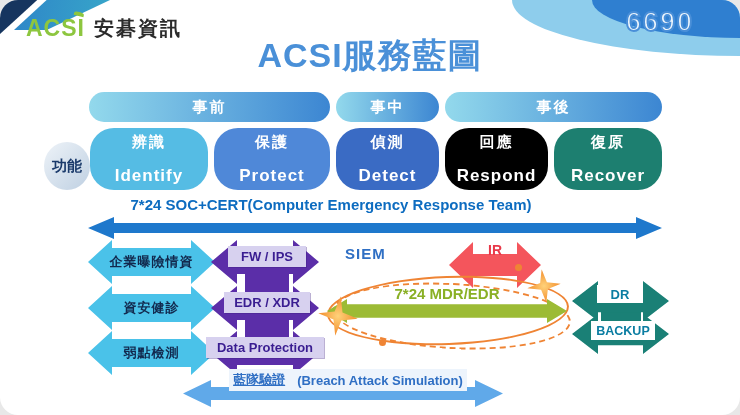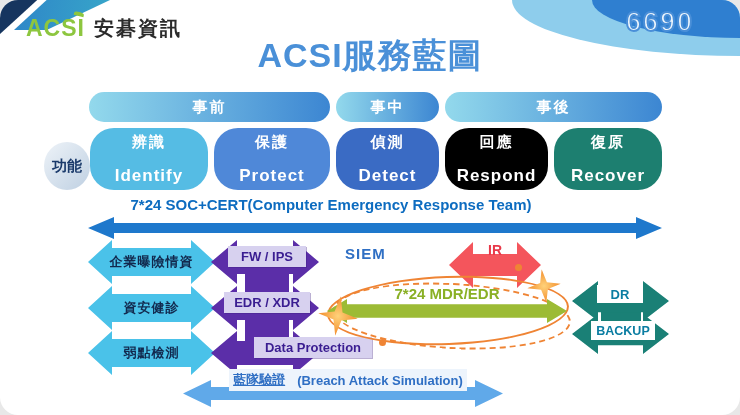--- a/index.html
+++ b/index.html
@@ -78,21 +78,21 @@
 
   .purple-arrow { left:211px; width:108px; height:44px; background:#5b2ea8;
                   --hw:26px; --bt:23%; --bb:77%; }
   .purple-bar { left:245px; width:44px; background:#5b2ea8; }
   .pb1 { top:262px; height:48px; } .pb2 { top:308px; height:47px; }
   .chip { background:#d7d1ef; color:#3a1d91; font-size:13px; font-weight:bold;
           height:21px; display:flex; align-items:center; justify-content:center;
           box-shadow:1px 1px 0 rgba(60,30,130,.35); }
   .chip1 { left:228px; top:246px; width:78px; }
   .chip2 { left:224px; top:292px; width:86px; }
-  .chip3 { left:206px; top:337px; width:118px;margin-left:48px; }
+  .chip3 { left:206px; top:337px; width:118px; }
 
   .siem { left:345px; top:245px; color:#2f6fc4; font-size:15px; font-weight:bold; letter-spacing:1px; }
 
   .ir-arrow { left:449px; top:242px; width:92px; height:46px; background:#f4555c;
               --hw:24px; --bt:26%; --bb:74%; }
   .ir-label { left:449px; top:242px; width:92px; text-align:center;
               color:#e8394a; font-size:14px; font-weight:bold; }
 
   .ellipse-solid { left:327px; top:276px; width:242px; height:69px;
                    border:2.5px solid #ef8434; border-radius:50%; transform:rotate(-2deg); }

